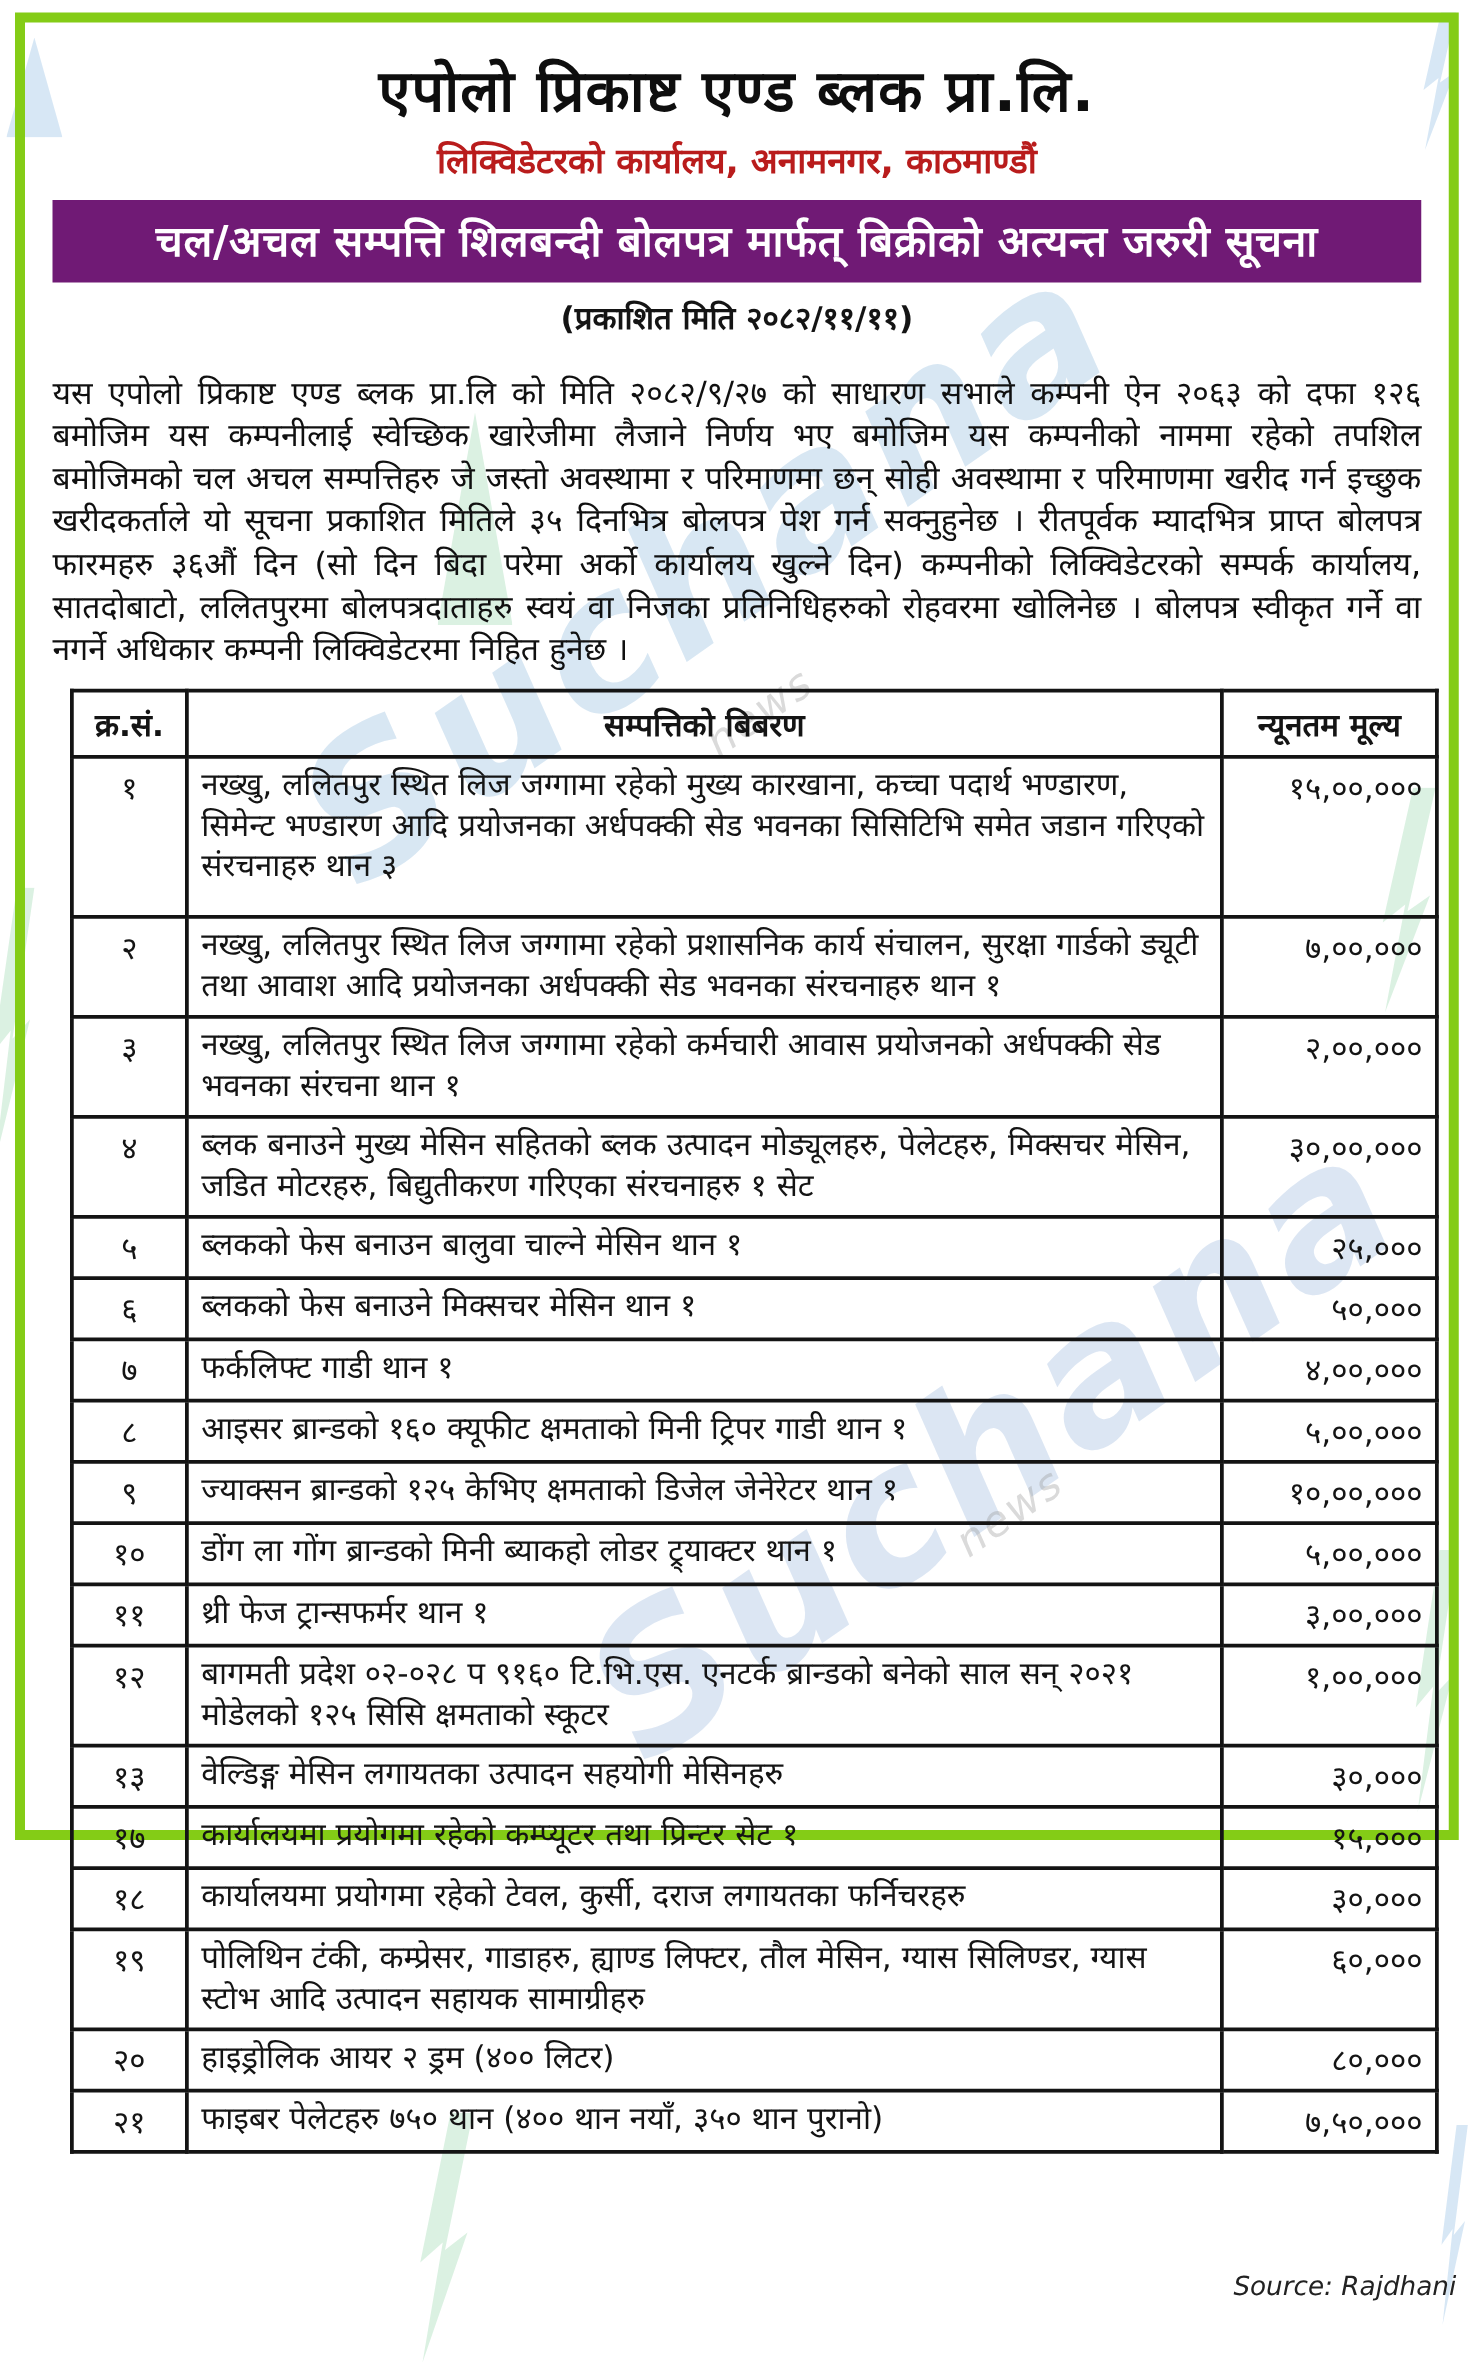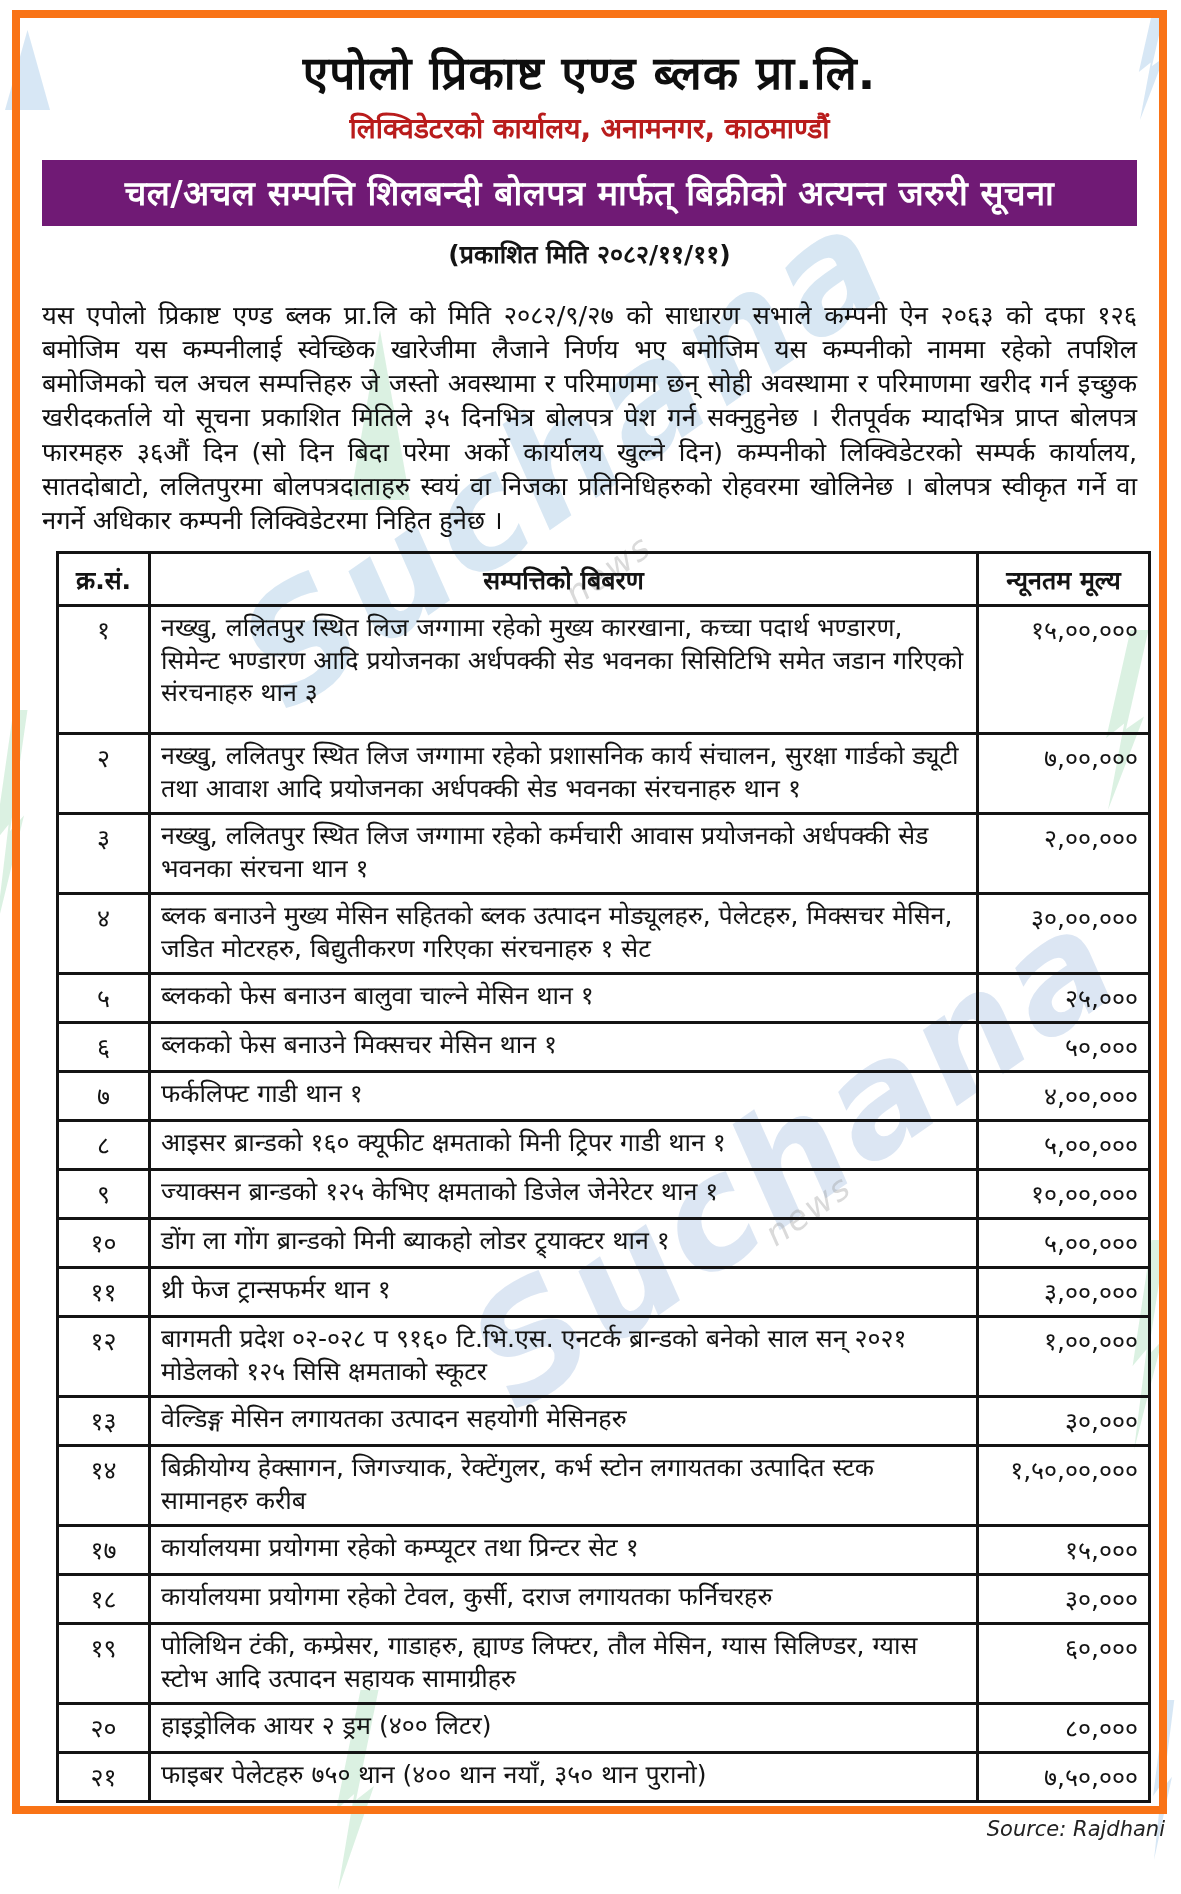--- a/index.html
+++ b/index.html
@@ -62,22 +62,22 @@
   .s5 { left: 1120px; top: 1230px; width: 70px;  height: 210px; }
   .s6 { left: 350px;  top: 320px;  width: 60px;  height: 170px; }
   .s7 { left: 5px;    top: 20px;   width: 45px;  height: 80px; }
   .s8 { left: 1145px; top: 1690px; width: 45px;  height: 160px; }
 
   
   .frame {
     position: relative;
     z-index: 1;
     margin: 10px 14px 0 12px;
-    height: 1804px;
-    border: 8px solid #f97316;
+    height: 1462px;
+    border: 8px solid #84cc16;
     padding: 14px 22px 10px 22px;
   }
   .company-name {
     text-align: center;
     font-size: 46px;
     font-weight: bold;
     letter-spacing: 1px;
     margin-top: 8px;
     color: #0e0e0e;
   }
@@ -259,25 +259,20 @@
     <td class="desc">बागमती प्रदेश ०२-०२८ प ९१६० टि.भि.एस. एनटर्क ब्रान्डको बनेको साल सन् २०२१ मोडेलको १२५ सिसि क्षमताको स्कूटर</td>
     <td class="price">१,००,०००</td>
   </tr>
 
   <tr>
     <td class="sn">१३</td>
     <td class="desc">वेल्डिङ्ग मेसिन लगायतका उत्पादन सहयोगी मेसिनहरु</td>
     <td class="price">३०,०००</td>
   </tr>
 
-  <tr>
-    <td class="sn">१४</td>
-    <td class="desc">बिक्रीयोग्य हेक्सागन, जिगज्याक, रेक्टेंगुलर, कर्भ स्टोन लगायतका उत्पादित स्टक सामानहरु करीब</td>
-    <td class="price">१,५०,००,०००</td>
-  </tr>
 
 
 
   <tr>
     <td class="sn">१७</td>
     <td class="desc">कार्यालयमा प्रयोगमा रहेको कम्प्यूटर तथा प्रिन्टर सेट १</td>
     <td class="price">१५,०००</td>
   </tr>
 
   <tr>

